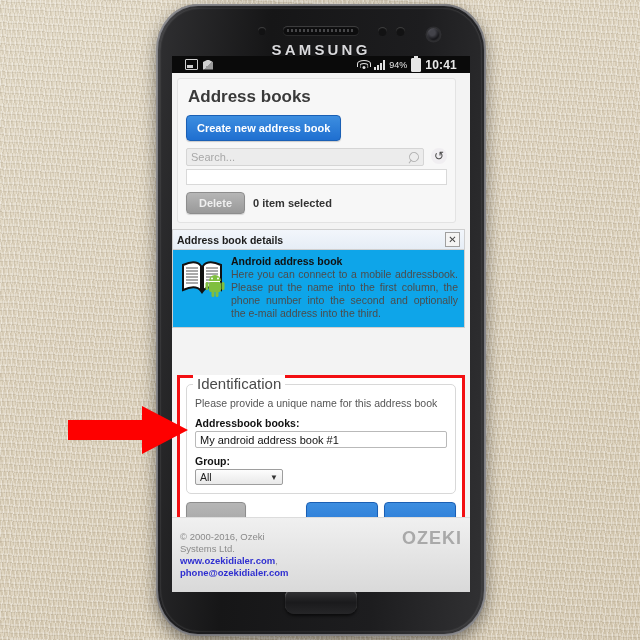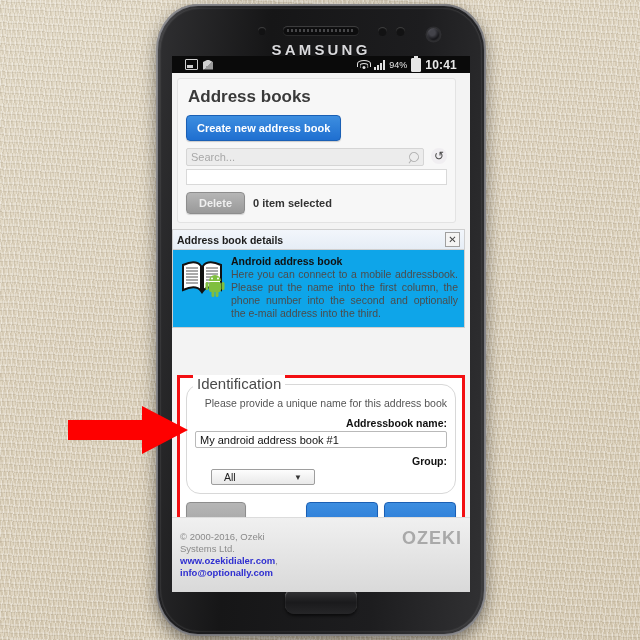--- a/index.html
+++ b/index.html
@@ -152,36 +152,36 @@
   .desc{flex:1;}
   .desc-title{font-size:10.5px;font-weight:bold;color:#111;margin-bottom:1px;}
   .desc-text{font-size:10.5px;color:#4c4c4c;line-height:1.25;text-align:justify;}
 
   
   .redbox{
     position:absolute;left:5px;right:5px;top:302px;
     border:3px solid #f30f12;background:#fff;
   }
   .fieldset{
-    margin:6px 6px 4px 6px;border:1px solid #d8d8d8;border-radius:14px;padding:4px 8px 8px 8px;position:relative;text-align:right;
+    margin:6px 6px 4px 6px;border:1px solid #d8d8d8;border-radius:5px;padding:4px 8px 8px 8px;position:relative;
   }
   .legend{
     position:absolute;top:-10px;left:6px;background:#fff;padding:0 4px;
     font-size:15px;color:#4a4a4a;
   }
   .hint{font-size:10.5px;color:#555;line-height:1.25;margin:8px 0 7px 0;}
   .flabel{font-size:10.5px;font-weight:bold;color:#111;margin-bottom:2px;}
   .ftext{
     height:15px;border:1px solid #b9b9b9;border-radius:2px;background:#fff;
     display:flex;align-items:center;padding:0 4px;font-size:11px;color:#111;
   }
   .selwrap{
     margin-top:2px;width:78px;height:14px;border:1px solid #9e9e9e;border-radius:2px;
     background:linear-gradient(180deg,#fdfdfd,#e9e9e9);
-    display:flex;align-items:center;padding:0 12px;font-size:10.5px;color:#222;margin-left:16px;
+    display:flex;align-items:center;padding:0 4px;font-size:10.5px;color:#222;
   }
   .caret{margin-left:auto;font-size:8px;color:#333;}
   .btnrow{display:flex;align-items:center;padding:4px 6px 6px 6px;}
   .btn{
     font-size:11px;font-weight:bold;border-radius:4px;padding:13px 0;text-align:center;
     box-shadow:0 1px 1px rgba(0,0,0,.18);
   }
   .btn-back{width:58px;background:linear-gradient(180deg,#b6b6b6,#9b9b9b);color:#efefef;border:1px solid #8d8d8d;}
   .btn-ok{width:70px;background:linear-gradient(180deg,#3d8ee0,#1f6fd0);color:#fff;border:1px solid #1a5fb4;margin-left:auto;}
   .btn-cancel{width:70px;background:linear-gradient(180deg,#3d8ee0,#1f6fd0);color:#fff;border:1px solid #1a5fb4;margin-left:6px;}
@@ -295,41 +295,41 @@
               <div class="desc-title">Android address book</div>
               <div class="desc-text">Here you can connect to a mobile addressbook. Please put the name into the first column, the phone number into the second and optionally the e-mail address into the third.</div>
             </div>
           </div>
         </div>
 
         <div class="redbox">
           <div class="fieldset">
             <span class="legend">Identification</span>
             <div class="hint">Please provide a unique name for this address book</div>
-            <div class="flabel">Addressbook name:</div>
+            <div class="flabel">Addressbook books:</div>
             <div class="ftext">My android address book #1</div>
             <div class="flabel" style="margin-top:7px;">Group:</div>
             <div class="selwrap">
               <span>All</span>
               <span class="caret">▼</span>
             </div>
           </div>
           <div class="btnrow">
             <div class="btn btn-back">Back</div>
             <div class="btn btn-ok">Ok</div>
             <div class="btn btn-cancel">Cancel</div>
           </div>
         </div>
 
         <div class="footer">
           <div class="foot-txt">
             <div>© 2000-2016, Ozeki</div>
             <div>Systems Ltd.</div>
             <div><span class="foot-link">www.ozekidialer.com</span><span>,</span></div>
-            <div class="foot-link">info@optionally.com</div>
+            <div class="foot-link">phone@ozekidialer.com</div>
           </div>
           <div class="ozeki-logo">OZEKI</div>
         </div>
 
       </div>
     </div>
   </div>
 
   <div class="arrow">
     <svg viewBox="0 0 120 48" width="120" height="48">

